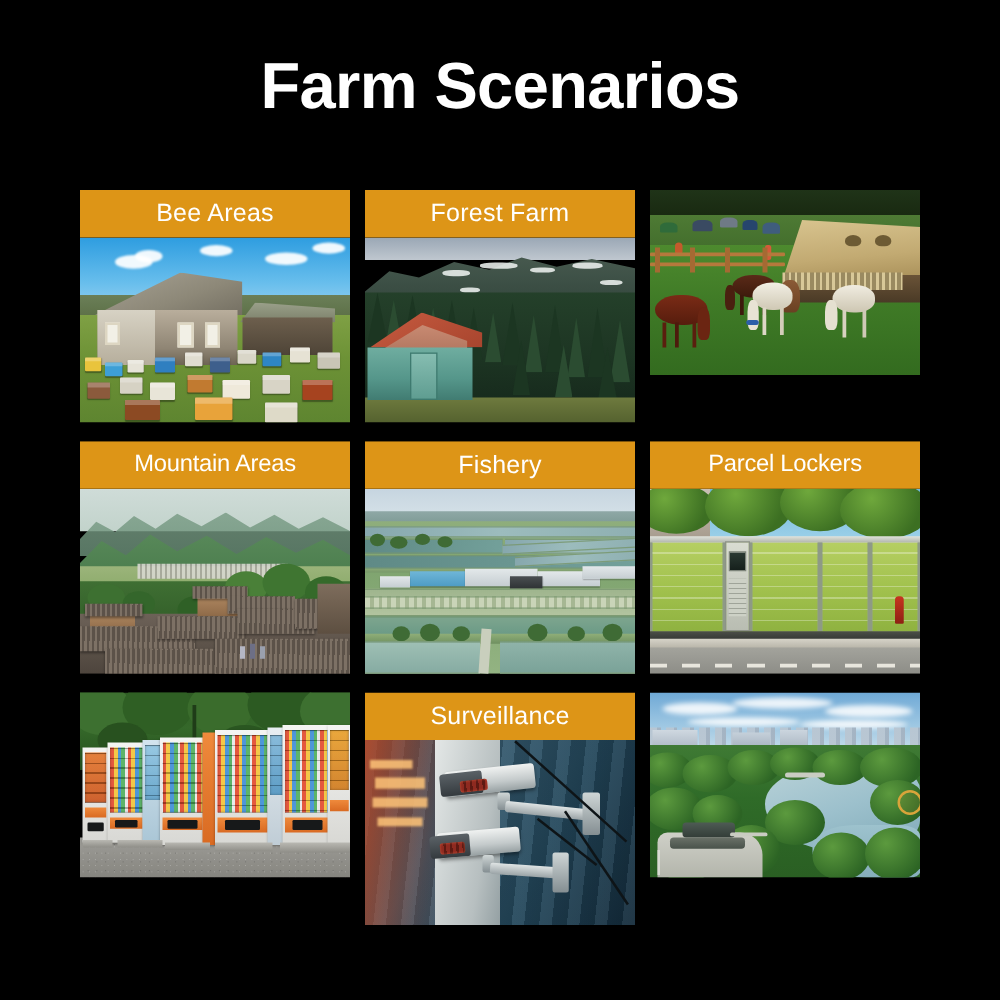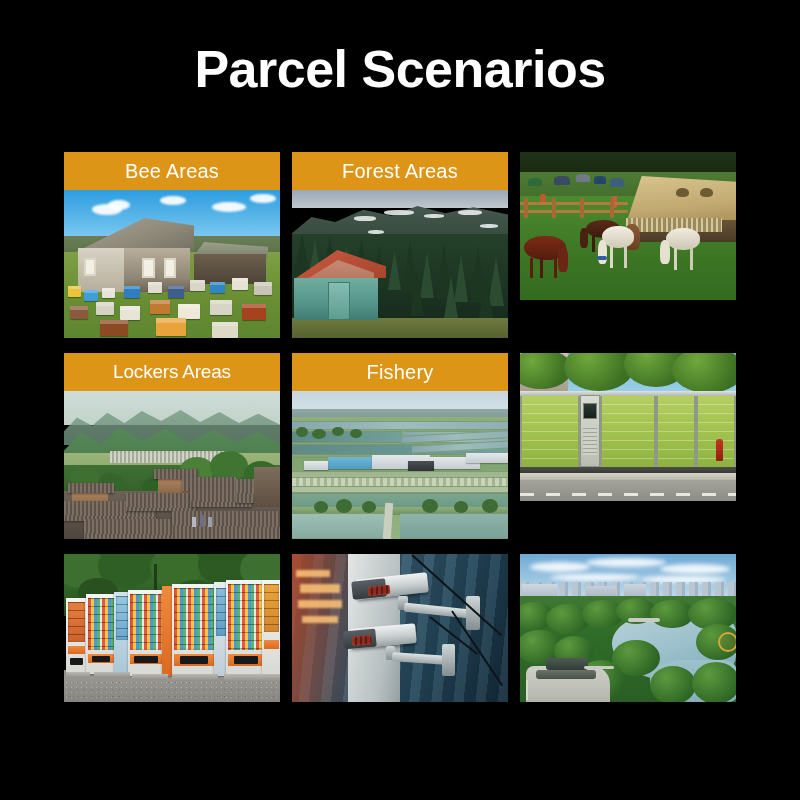--- a/index.html
+++ b/index.html
@@ -500,21 +500,21 @@
     border: 2px solid #d9a43a;
     border-radius: 50%;
     background: rgba(217,164,58,0.12);
   }
 </style>
 </head>
 <body>
 
 <div class="page">
 
-  <div class="title">Parcel Scenarios</div>
+  <div class="title">Farm Scenarios</div>
 
   <div class="grid">
 
     <div class="card">
       <div class="card-label">Bee Areas</div>
       <div class="photo">
         <div class="layer bee-sky"></div>
         <div class="layer bee-cloud" style="left:28px;top:14px;width:30px;height:11px;"></div>
         <div class="layer bee-cloud" style="left:44px;top:10px;width:22px;height:10px;"></div>
         <div class="layer bee-cloud" style="left:96px;top:6px;width:26px;height:9px;"></div>
@@ -548,21 +548,21 @@
         <div class="layer bee-hive" style="left:114px;top:114px;width:22px;height:15px;background:#efe9da;"></div>
         <div class="layer bee-hive" style="left:146px;top:110px;width:22px;height:15px;background:#d8d4c6;"></div>
         <div class="layer bee-hive" style="left:178px;top:114px;width:24px;height:16px;background:#a6431f;"></div>
         <div class="layer bee-hive" style="left:36px;top:130px;width:28px;height:16px;background:#8c4a23;"></div>
         <div class="layer bee-hive" style="left:92px;top:128px;width:30px;height:18px;background:#e8a33a;"></div>
         <div class="layer bee-hive" style="left:148px;top:132px;width:26px;height:16px;background:#dedac8;"></div>
       </div>
     </div>
 
     <div class="card">
-      <div class="card-label">Forest Areas</div>
+      <div class="card-label">Forest Farm</div>
       <div class="photo">
         <div class="layer ff-sky"></div>
         <div class="layer ff-mtn"></div>
         <div class="layer ff-snow" style="left:62px;top:26px;width:22px;height:5px;"></div>
         <div class="layer ff-snow" style="left:92px;top:20px;width:30px;height:5px;"></div>
         <div class="layer ff-snow" style="left:132px;top:24px;width:20px;height:4px;"></div>
         <div class="layer ff-snow" style="left:166px;top:20px;width:24px;height:5px;"></div>
         <div class="layer ff-snow" style="left:76px;top:40px;width:16px;height:4px;"></div>
         <div class="layer ff-snow" style="left:188px;top:34px;width:18px;height:4px;"></div>
         <div class="layer ff-forest"></div>
@@ -644,21 +644,21 @@
         <div class="rn-alpaca" style="left:146px;top:76px;">
           <div class="rn-body" style="left:0;top:0;width:34px;height:22px;background:linear-gradient(#f0ece0,#cdc6b2);"></div>
           <div class="rn-neck" style="left:-6px;top:12px;width:10px;height:24px;background:#e5e0d0;"></div>
           <div class="rn-leg" style="left:8px;top:20px;height:22px;background:#d8d2c0;"></div>
           <div class="rn-leg" style="left:24px;top:20px;height:22px;background:#cfc9b6;"></div>
         </div>
       </div>
     </div>
 
     <div class="card">
-      <div class="card-label tight">Lockers Areas</div>
+      <div class="card-label tight">Mountain Areas</div>
       <div class="photo">
         <div class="layer ma-sky"></div>
         <div class="layer ma-far"></div>
         <div class="layer ma-mid"></div>
         <div class="layer ma-valley"></div>
         <div class="layer ma-village"></div>
         <div class="layer ma-near"></div>
         <div class="ma-bush" style="position:absolute;left:6px;top:76px;width:30px;height:22px;background:#3d7031;"></div>
         <div class="ma-bush" style="position:absolute;left:34px;top:82px;width:26px;height:20px;background:#34662b;"></div>
         <div class="ma-bush" style="position:absolute;left:116px;top:66px;width:34px;height:26px;background:#4a8038;"></div>
@@ -717,20 +717,21 @@
         <div class="fs-trees" style="left:130px;top:108px;width:16px;height:14px;"></div>
         <div class="fs-trees" style="left:162px;top:110px;width:14px;height:12px;"></div>
         <div class="fs-trees" style="left:190px;top:108px;width:16px;height:14px;"></div>
         <div class="fs-pond" style="left:0;top:122px;width:92px;height:26px;background:linear-gradient(#9ebfb4,#86aba2);"></div>
         <div class="fs-pond" style="left:108px;top:122px;width:108px;height:26px;background:linear-gradient(#8fb3a9,#7aa298);"></div>
         <div class="fs-path" style="left:92px;top:112px;width:8px;height:36px;transform:rotate(4deg);"></div>
       </div>
     </div>
 
     <div class="card">
+      <div class="card-label tight">Parcel Lockers</div>
       <div class="photo">
         <div class="layer pl-sky"></div>
         <div class="layer pl-bldg"></div>
         <div class="pl-tree" style="left:-10px;top:-4px;width:62px;height:40px;"></div>
         <div class="pl-tree" style="left:44px;top:-10px;width:70px;height:48px;"></div>
         <div class="pl-tree" style="left:104px;top:-12px;width:64px;height:46px;"></div>
         <div class="pl-tree" style="left:152px;top:-6px;width:72px;height:46px;"></div>
         <div class="layer pl-bank"></div>
         <div class="pl-unit" style="left:0;width:60px;"></div>
         <div class="pl-unit" style="left:80px;width:56px;"></div>
@@ -800,20 +801,21 @@
 
         <div class="vm-base" style="left:2px;top:118px;width:24px;height:6px;"></div>
         <div class="vm-base" style="left:30px;top:118px;width:36px;height:6px;"></div>
         <div class="vm-base" style="left:68px;top:120px;width:36px;height:6px;"></div>
         <div class="vm-base" style="left:108px;top:120px;width:46px;height:7px;"></div>
         <div class="vm-base" style="left:160px;top:120px;width:56px;height:8px;"></div>
       </div>
     </div>
 
     <div class="card">
+      <div class="card-label">Surveillance</div>
       <div class="photo">
         <div class="layer sv-glass"></div>
         <div class="layer sv-warm"></div>
         <div class="sv-warmwin" style="left:8px;top:30px;width:40px;height:9px;"></div>
         <div class="sv-warmwin" style="left:6px;top:46px;width:44px;height:8px;"></div>
         <div class="sv-warmwin" style="left:10px;top:62px;width:36px;height:7px;"></div>
         <div class="sv-warmwin" style="left:4px;top:16px;width:34px;height:7px;"></div>
         <div class="layer sv-pillar"></div>
 
         <div class="sv-cam-body" style="left:64px;top:22px;width:72px;height:20px;transform:rotate(-6deg);"></div>

